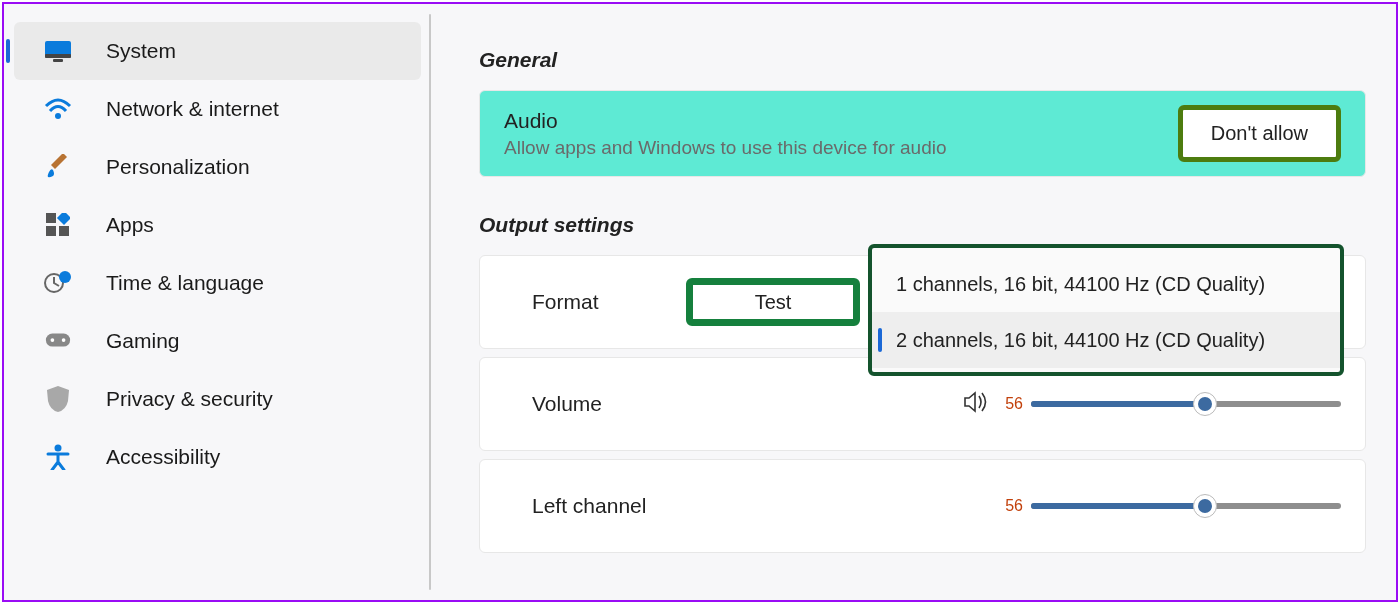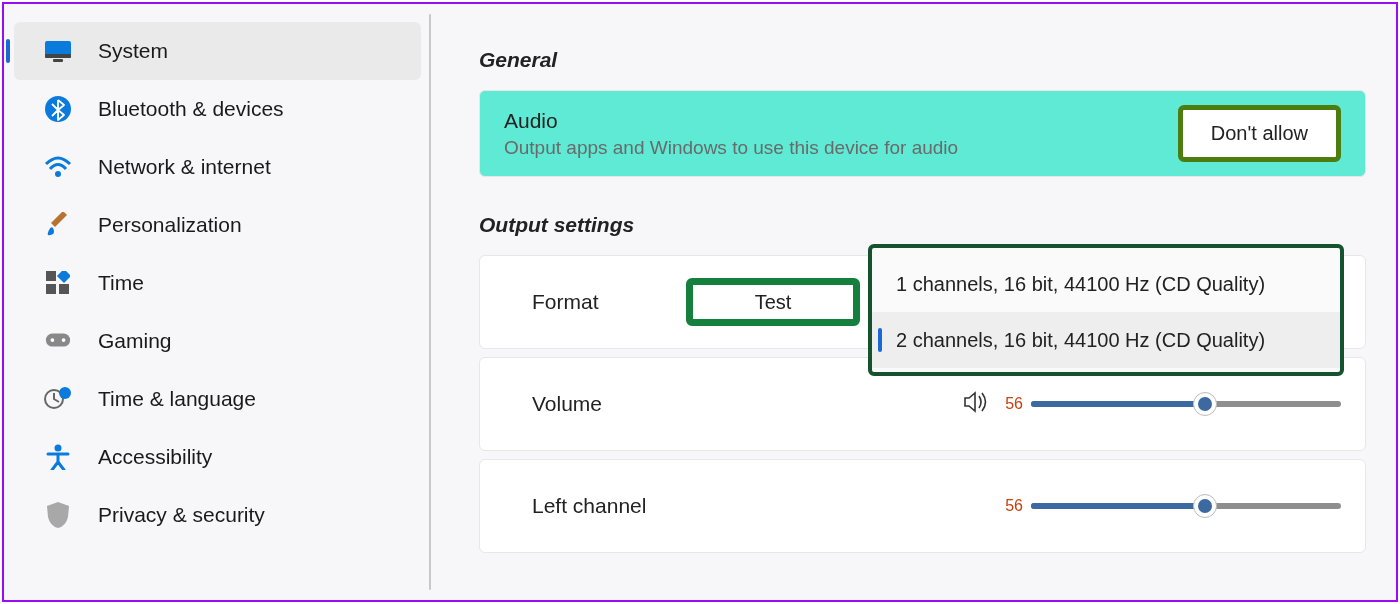--- a/index.html
+++ b/index.html
@@ -30,20 +30,21 @@
     display: flex;
     align-items: center;
     height: 58px;
     padding-left: 30px;
     font-size: 21px;
     color: #1a1a1a;
     border-radius: 6px;
     margin: 0 10px;
     cursor: pointer;
     position: relative;
+    gap: 8px;
   }
   .nav-item.active {
     background: #eaeaea;
   }
   .nav-item.active::before {
     content: "";
     position: absolute;
     left: -8px;
     top: 17px;
     width: 4px;
@@ -236,29 +237,20 @@
       <span class="nav-icon">
         <svg width="28" height="22" viewBox="0 0 28 22">
             <rect x="1" y="1" width="26" height="17" rx="2" fill="#0a7bdc"></rect>
             <rect x="1" y="14" width="26" height="4" fill="#444" rx="1"></rect>
             <rect x="9" y="19" width="10" height="3" rx="1" fill="#444"></rect>
           </svg>
       </span>
       <span>System</span>
     </div>
 
-    <div class="nav-item">
-      <span class="nav-icon">
-        <svg width="26" height="26" viewBox="0 0 26 26">
-            <circle cx="13" cy="13" r="13" fill="#0a7bdc"></circle>
-            <path d="M13 4 L19 9 L13 14 L13 4 M13 14 L19 19 L13 24 L13 14 M7 8 L13 14 M7 20 L13 14" stroke="#fff" stroke-width="1.8" fill="none" stroke-linejoin="round"></path>
-          </svg>
-      </span>
-      <span>Bluetooth &amp; devices</span>
-    </div>
 
     <div class="nav-item">
       <span class="nav-icon">
         <svg width="28" height="22" viewBox="0 0 28 22">
             <path d="M2 8 Q14 -4 26 8" stroke="#0a7bdc" stroke-width="3" fill="none"></path>
             <path d="M6 13 Q14 4 22 13" stroke="#0a7bdc" stroke-width="3" fill="none"></path>
             <circle cx="14" cy="18" r="3" fill="#0a7bdc"></circle>
           </svg>
       </span>
       <span>Network &amp; internet</span>
@@ -276,76 +268,76 @@
 
     <div class="nav-item">
       <span class="nav-icon">
         <svg width="24" height="24" viewBox="0 0 24 24">
             <rect x="0" y="0" width="10" height="10" fill="#555"></rect>
             <rect x="13" y="13" width="10" height="10" fill="#555"></rect>
             <rect x="13" y="0" width="10" height="10" transform="rotate(45 18 5)" fill="#0a7bdc"></rect>
             <rect x="0" y="13" width="10" height="10" fill="#555"></rect>
           </svg>
       </span>
-      <span>Time</span>
-    </div>
-
+      <span>Apps</span>
+    </div>
+
+
+    <div class="nav-item">
+      <span class="nav-icon">
+        <svg width="28" height="26" viewBox="0 0 28 26">
+            <circle cx="10" cy="13" r="9" fill="none" stroke="#666" stroke-width="2"></circle>
+            <path d="M10 7 L10 13 L15 16" stroke="#666" stroke-width="2" fill="none"></path>
+            <circle cx="21" cy="7" r="6" fill="#0a7bdc"></circle>
+          </svg>
+      </span>
+      <span>Time &amp; language</span>
+    </div>
 
     <div class="nav-item">
       <span class="nav-icon">
         <svg width="30" height="20" viewBox="0 0 30 20">
             <rect x="2" y="2" width="26" height="14" rx="7" fill="#888"></rect>
             <circle cx="9" cy="9" r="2" fill="#fff"></circle>
             <circle cx="21" cy="9" r="2" fill="#fff"></circle>
           </svg>
       </span>
       <span>Gaming</span>
     </div>
 
     <div class="nav-item">
       <span class="nav-icon">
-        <svg width="28" height="26" viewBox="0 0 28 26">
-            <circle cx="10" cy="13" r="9" fill="none" stroke="#666" stroke-width="2"></circle>
-            <path d="M10 7 L10 13 L15 16" stroke="#666" stroke-width="2" fill="none"></path>
-            <circle cx="21" cy="7" r="6" fill="#0a7bdc"></circle>
-          </svg>
-      </span>
-      <span>Time &amp; language</span>
+        <svg width="22" height="26" viewBox="0 0 22 26">
+            <path d="M11 0 L22 4 L21 15 Q19 24 11 26 Q3 24 1 15 L0 4 Z" fill="#a8a8a8"></path>
+          </svg>
+      </span>
+      <span>Privacy &amp; security</span>
     </div>
 
     <div class="nav-item">
       <span class="nav-icon">
         <svg width="24" height="26" viewBox="0 0 24 26">
             <circle cx="12" cy="4" r="3.5" fill="#0a7bdc"></circle>
             <path d="M2 10 L22 10 M12 10 L12 18 M12 18 L6 26 M12 18 L18 26" stroke="#0a7bdc" stroke-width="3" stroke-linecap="round"></path>
           </svg>
       </span>
       <span>Accessibility</span>
     </div>
 
-    <div class="nav-item">
-      <span class="nav-icon">
-        <svg width="22" height="26" viewBox="0 0 22 26">
-            <path d="M11 0 L22 4 L21 15 Q19 24 11 26 Q3 24 1 15 L0 4 Z" fill="#a8a8a8"></path>
-          </svg>
-      </span>
-      <span>Privacy &amp; security</span>
-    </div>
-
     <div class="sidebar-divider"></div>
   </nav>
 
   <main class="main">
 
     <h2 class="section-title">General</h2>
 
     <div class="card">
       <div class="text-col">
         <div class="title">Audio</div>
-        <div class="desc">Output apps and Windows to use this device for audio</div>
+        <div class="desc">Allow apps and Windows to use this device for audio</div>
       </div>
       <button class="btn">Don't allow</button>
     </div>
 
     <h2 class="section-title">Output settings</h2>
 
     <div class="row-card">
       <div class="row-label">Format</div>
       <button class="test-btn">Test</button>
     </div>

